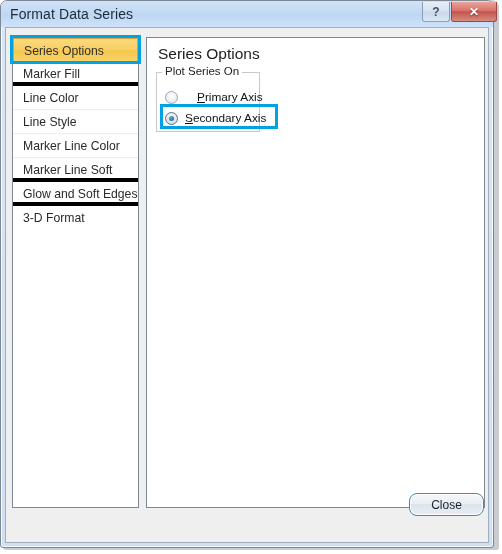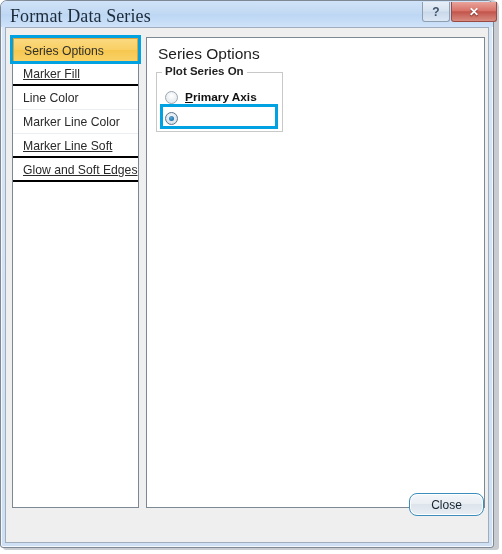--- a/index.html
+++ b/index.html
@@ -66,25 +66,24 @@
     height: 26px;
     box-sizing: border-box;
     border-radius: 6px 6px 0 0;
     background: linear-gradient(to bottom, #cfe2f8 0%, #c2d9f3 48%, #bcd6f3 52%, #cfe3fa 100%);
     overflow: hidden;
   }
   .title-text {
     position: absolute;
     left: 9px;
     top: 5px;
-    font-size: 18px;
+    font-size: 14px;
     color: #1c2b39;
     letter-spacing: .1px;
     white-space: nowrap;
-    font-family: Liberation Serif, serif;
   }
 
   .caption-buttons {
     position: absolute;
     right: 5px;
     top: 2px;
     display: flex;
     align-items: flex-start;
     height: 21px;
   }
@@ -146,22 +145,21 @@
     line-height: 24px;
     padding-left: 10px;
     font-size: 12.2px;
     color: #2a2a2a;
     box-sizing: border-box;
     white-space: nowrap;
     cursor: default;
     border-bottom: 1px solid #eceff2;
   }
   .sb-item.sep-strong {
-    border-bottom: 2px solid #000000;
-    text-decoration: underline;
+    border-bottom: 4px solid #000000;
   }
   .sb-item.no-line {
     border-bottom: none;
   }
   .sb-item.selected {
     background: linear-gradient(to bottom, #fbd980 0%, #f9cf63 50%, #f6c74f 51%, #f9d167 100%);
     border: 1px solid #d9a43a;
     border-bottom-color: #d9a43a;
     color: #30302c;
   }
@@ -195,45 +193,44 @@
     font-size: 15.5px;
     color: #1d1d1d;
     white-space: nowrap;
   }
 
   
   .groupbox {
     position: absolute;
     left: 9px;
     top: 34px;
-    width: 127px;
+    width: 104px;
     height: 60px;
     box-sizing: border-box;
     border: 1px solid #c8c8c8;
-    font-weight: bold;
   }
   .groupbox-legend {
     position: absolute;
     left: 5px;
     top: -8px;
     background: #ffffff;
     padding: 0 3px;
     font-size: 11.5px;
     color: #222222;
     white-space: nowrap;
   }
   .radio-row {
     position: absolute;
     left: 8px;
     display: flex;
     align-items: center;
     height: 18px;
     cursor: default;
   }
-  .radio-row.r1 { top: 15px; }
+  .radio-row.r1 { top: 15px; gap: 12px; }
   .radio-row.r2 { top: 36px; }
   .radio-dot {
     position: relative;
     width: 13px;
     height: 13px;
     border-radius: 50%;
     box-sizing: border-box;
     background: radial-gradient(circle at 50% 35%, #ffffff 0%, #eceff2 55%, #dfe4e9 100%);
     border: 1px solid #9aa6b3;
     flex: 0 0 auto;
@@ -309,40 +306,43 @@
     <div class="btn-close">✕</div>
   </div>
 
   <div class="frame-inner"></div>
 
   <div class="sidebar">
     <ul class="sidebar-list">
       <li class="sb-item selected">Series Options</li>
       <li class="sb-item sep-strong">Marker Fill</li>
       <li class="sb-item">Line Color</li>
+      <li class="sb-item">Line Style</li>
       <li class="sb-item">Marker Line Color</li>
       <li class="sb-item sep-strong">Marker Line Soft</li>
       <li class="sb-item sep-strong">Glow and Soft Edges</li>
+      <li class="sb-item no-line">3-D Format</li>
     </ul>
   </div>
   <div class="highlight-ring-sidebar"></div>
 
   <div class="content">
     <div class="content-title">Series Options</div>
 
     <div class="groupbox">
       <div class="groupbox-legend">Plot Series On</div>
 
       <div class="radio-row r1">
         <span class="radio-dot"></span>
         <span class="radio-label"><span class="accel">P</span><span>rimary Axis</span></span>
       </div>
 
       <div class="radio-row r2">
         <span class="radio-dot checked"></span>
+        <span class="radio-label"><span class="accel">S</span><span>econdary Axis</span></span>
       </div>
 
       <div class="highlight-ring-radio"></div>
     </div>
   </div>
 
   <div class="footer-btn">Close</div>
 
 </div>
 

